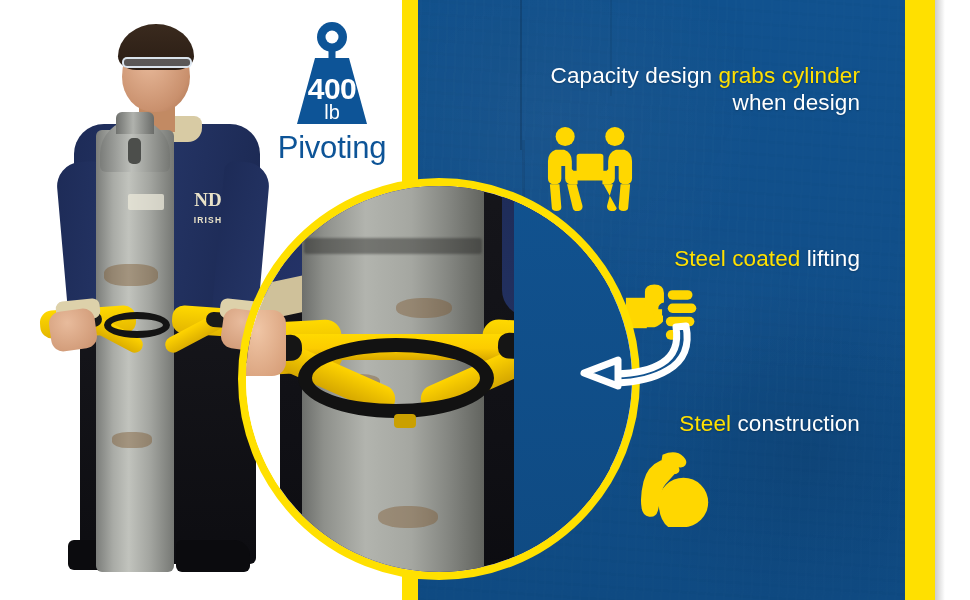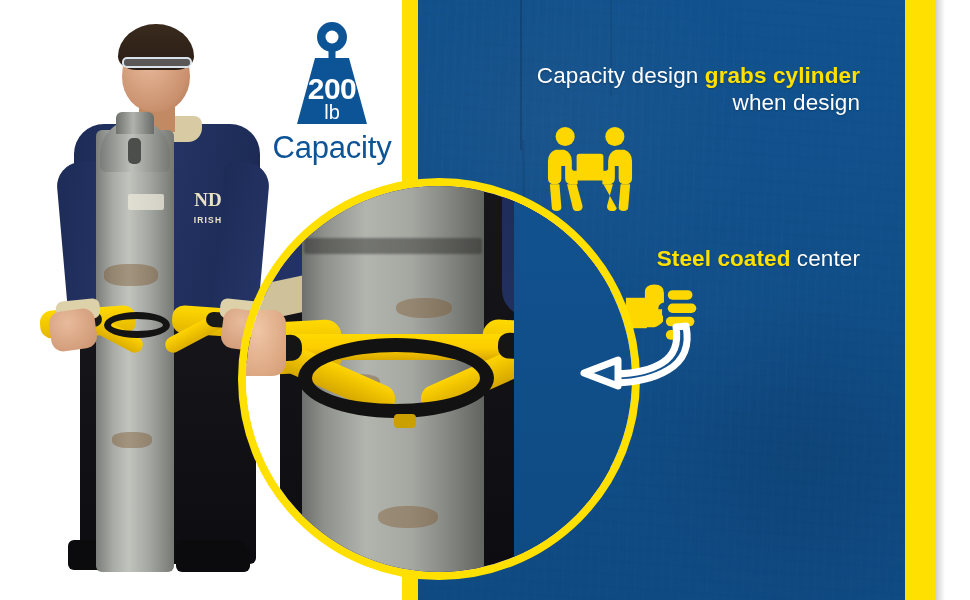--- a/index.html
+++ b/index.html
@@ -85,21 +85,21 @@
   }
   .feature-text {
     font-size: 22.5px;
     line-height: 1.22;
     letter-spacing: .1px;
     color: #ffffff;
     text-shadow: 0 1px 2px rgba(0,0,0,.25);
   }
   .feature-text b {
     color: #ffe000;
-    font-weight: bold;
+    font-weight: normal;
   }
   .feature-icon {
     margin-top: 10px;
     text-align: center;
   }
 
   #feature-1 { left: 460px; top: 62px; width: 400px; }
   #feature-1 .feature-icon { margin-right: 140px; margin-top: 8px; }
   #feature-2 { left: 520px; top: 245px; width: 340px; }
   #feature-2 .feature-icon { margin-right: 55px; margin-top: 10px; }
@@ -522,24 +522,24 @@
   <div class="panel-shadow"></div>
 
   <div class="capacity-badge">
     <div class="capacity-weight">
       <svg width="120" height="110" viewBox="0 0 120 110">
         <circle cx="60" cy="17" r="15" fill="#0D5497"></circle>
         <circle cx="60" cy="17" r="6.5" fill="#FFFFFF"></circle>
         <rect x="56.5" y="26" width="7" height="16" fill="#0D5497"></rect>
         <path d="M43 38 L77 38 L95 104 L25 104 Z" fill="#0D5497"></path>
       </svg>
-      <div class="cap-num">200</div>
+      <div class="cap-num">400</div>
       <div class="cap-unit">lb</div>
     </div>
-    <div class="capacity-label">Capacity</div>
+    <div class="capacity-label">Pivoting</div>
   </div>
 
   <div class="feature" id="feature-1">
     <div class="feature-text">
       <span>Capacity design </span><b>grabs cylinder</b><br>
       <span>when design</span>
     </div>
     <div class="feature-icon">
       <svg class="icon-lifting" viewBox="0 0 92 90">
         <g fill="#FFD700">
@@ -553,37 +553,52 @@
           <path d="M22 62 l10 0 l6 22 q1 5 -4 6 q-5 1 -6 -3 z"></path>
           <path d="M78 62 l10 0 l-2 24 q0 4 -5 4 q-5 0 -5 -4 z"></path>
           <path d="M60 62 l10 0 l-6 22 q-1 5 4 6 q5 1 6 -3 z"></path>
         </g>
       </svg>
     </div>
   </div>
 
   <div class="feature" id="feature-2">
     <div class="feature-text">
-      <b>Steel coated</b><span> center</span><br>
+      <b>Steel coated</b><span> lifting</span><br>
     </div>
     <div class="feature-icon">
       <svg class="icon-grip" viewBox="0 0 82 64">
         <g fill="#FFD700">
           <path d="M2 16 l22 0 l0 32 l-22 0 z"></path>
           <path d="M22 10 q0 -8 10 -8 q10 0 10 9 l0 10 q-6 1 -6 7 q0 5 5 7 l0 6 q-3 4 -9 6 l-10 0 z"></path>
           <path d="M36 28 q-5 0 -5 5 q0 5 5 5 l4 0 l0 -10 z"></path>
           <rect x="46" y="8" width="26" height="10" rx="5"></rect>
           <rect x="46" y="22" width="30" height="10" rx="5"></rect>
           <rect x="44" y="36" width="30" height="10" rx="5"></rect>
           <rect x="44" y="50" width="24" height="10" rx="5"></rect>
         </g>
       </svg>
     </div>
   </div>
 
+  <div class="feature" id="feature-3">
+    <div class="feature-text">
+      <b>Steel</b><span> construction</span>
+    </div>
+    <div class="feature-icon">
+      <svg class="icon-muscle" viewBox="0 0 82 86">
+        <g fill="#FFD700">
+          <path d="M30 6 q14 -6 22 2 q5 5 2 9 q-2 3 -7 2 q2 4 -1 6 q-4 3 -9 -1 l-9 -7 z"></path>
+          <path d="M28 12 q-14 6 -18 22 q-4 16 -2 28 q1 8 8 9 q7 1 9 -6 q2 -7 3 -14 q1 -9 5 -14 l10 -11 q4 -5 0 -10 q-5 -6 -15 -4 z"></path>
+          <circle cx="52" cy="56" r="26"></circle>
+          <path d="M26 56 q0 -14 12 -20 l18 0 l0 46 l-20 0 q-10 -8 -10 -26 z"></path>
+        </g>
+      </svg>
+    </div>
+  </div>
 
   <div class="zoom-circle">
     <div class="zc-inner">
       <div class="zc-bg-white"></div>
       <div class="zc-body"></div>
       <div class="zc-jacket-l"></div>
       <div class="zc-jacket-r"></div>
       <div class="zc-belt"></div>
       <div class="zc-cuff-r"></div>
 

